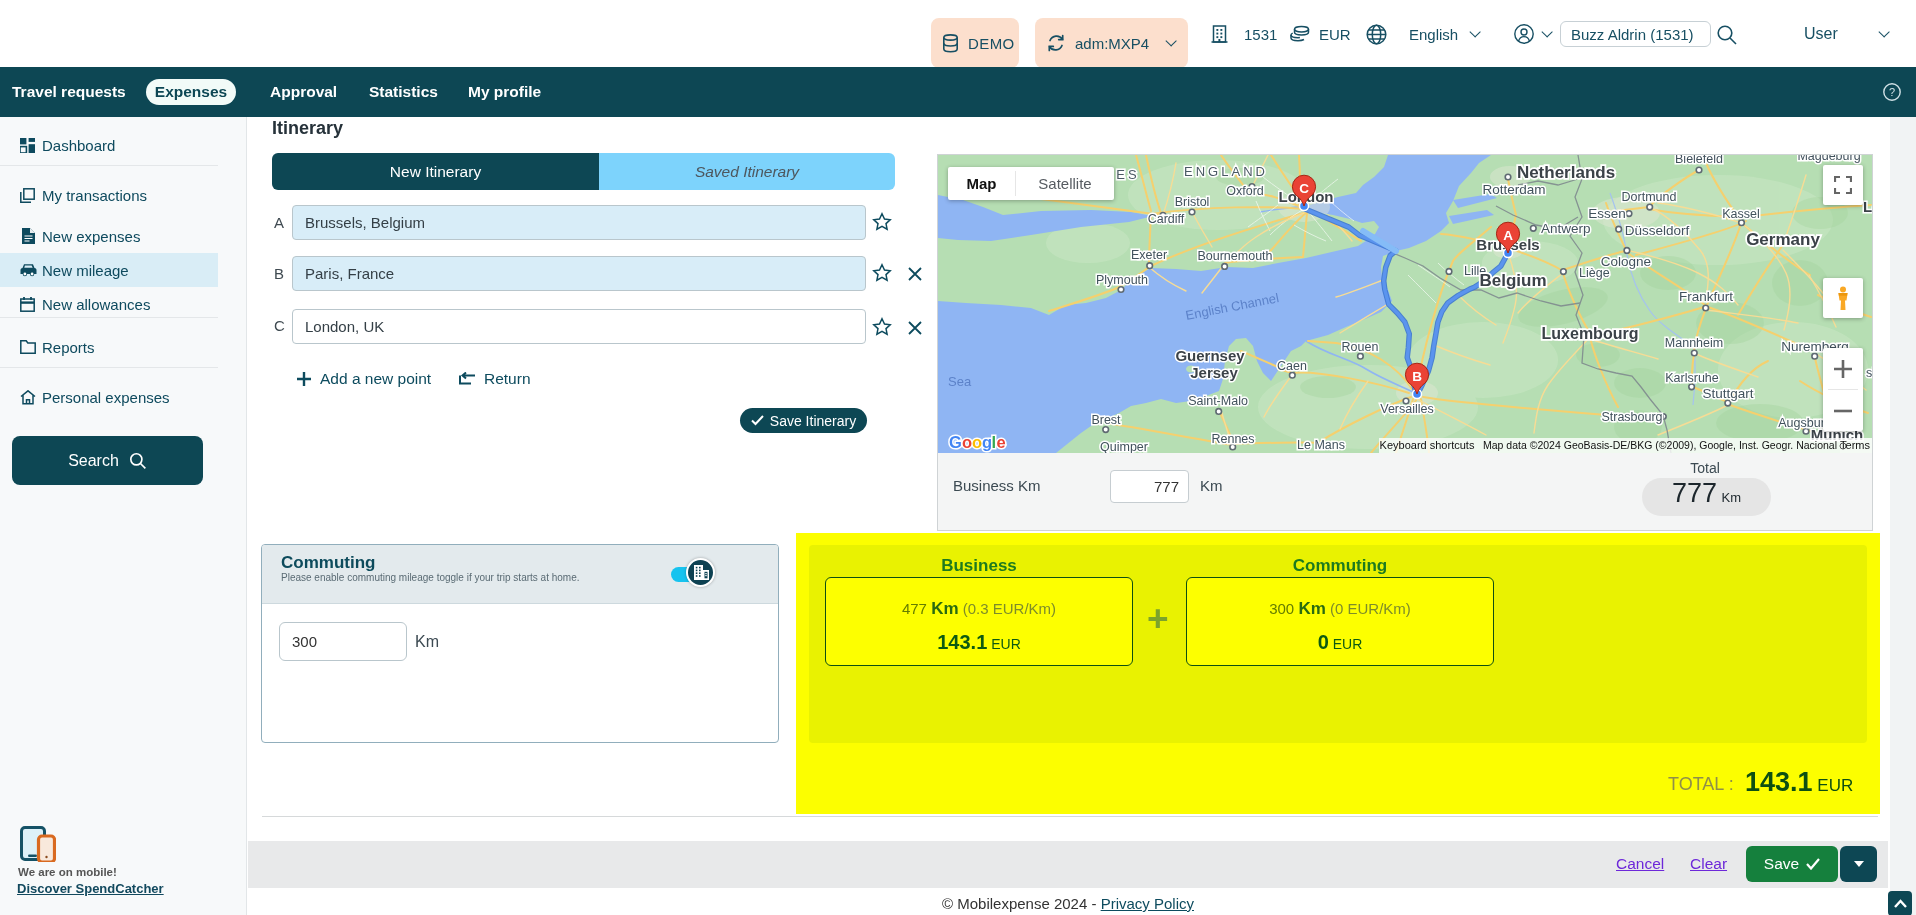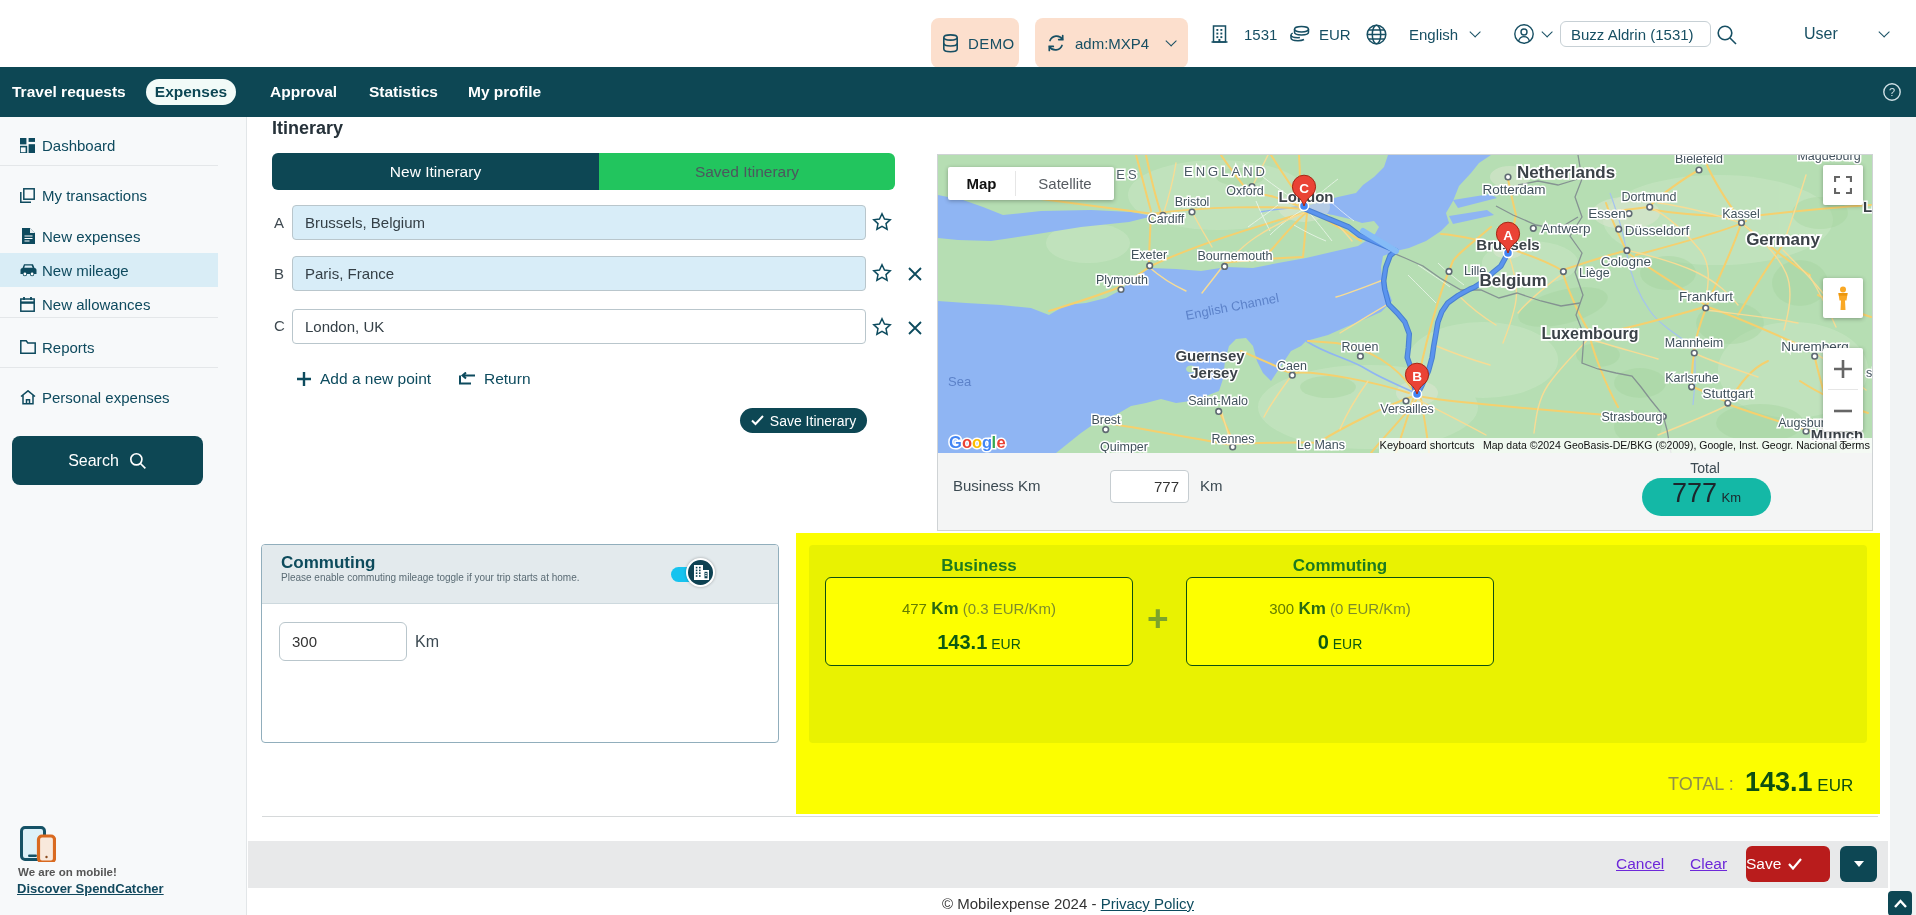--- a/index.html
+++ b/index.html
@@ -39,21 +39,21 @@
 
 #commute { position:absolute; left:261px; top:544px; width:518px; height:199px; border:1px solid #91aebc; border-radius:4px; background:#fff; }
 #commute-h { position:absolute; left:0; top:0; width:100%; height:59px; background:#e3eaed; border-bottom:1px solid #cdd9de; border-radius:3px 3px 0 0; }
 
 #ypanel { position:absolute; left:796px; top:533px; width:1084px; height:281px; background:#fcfe00; }
 #yinner { position:absolute; left:13px; top:12px; width:1058px; height:198px; background:#e9f201; border-radius:4px; }
 .ybox { position:absolute; top:32px; width:308px; height:89px; background:#fdff00; border:1px solid #0d4f12; border-radius:6px; }
 
 #actbar { position:absolute; left:248px; top:841px; width:1640px; height:47px; background:#e8e9ea; }
 .actlink { position:absolute; top:14px; font-size:15.5px; color:#6d28d9; text-decoration:underline; }
-#savebtn { position:absolute; left:1498px; top:5px; width:84px; height:36px; background:#b91c1c; border-radius:6px; color:#fff; font-size:15.5px; display:flex; align-items:center; gap:7px; }
+#savebtn { position:absolute; left:1498px; top:5px; width:92px; height:36px; background:#15803d; border-radius:6px; color:#fff; font-size:15.5px; display:flex; align-items:center; justify-content:center; gap:7px; }
 #savedd { position:absolute; left:1592px; top:5px; width:37px; height:36px; background:#0d4754; border-radius:6px; display:flex; align-items:center; justify-content:center; }
 #footer { position:absolute; left:248px; top:888px; width:1640px; height:27px; background:#fff; font-size:15px; color:#333; }
 #totop { position:absolute; left:1888px; top:891px; width:24px; height:25px; background:#0d4754; border-radius:4px; display:flex; align-items:center; justify-content:center; }
 </style>
 </head>
 <body>
 <div id="app">
 
 <div id="topbar">
   <div class="peachbtn" style="left:931px; width:88px; padding-left:11px; gap:9px;">
@@ -213,21 +213,21 @@
   <svg style="position:absolute; left:1883px; top:16px;" width="18" height="18" viewBox="0 0 18 18">
         <circle cx="9" cy="9" r="8.2" fill="none" stroke="#cfe0e5" stroke-width="1.4"></circle>
         <text x="9" y="13" text-anchor="middle" font-size="11" fill="#cfe0e5" font-family="Liberation Sans">?</text>
       </svg>
 </div>
 <div id="rightcol"></div>
 
 <div id="main"></div>
 <div id="itin-h">Itinerary</div>
 <div class="tab" style="left:272px; width:327px; background:#0d4754; color:#fff; border-radius:6px 0 0 6px;">New Itinerary</div>
-<div class="tab" style="left:599px; width:296px; background:#22c55e; color:#4d575e; border-radius:0 6px 6px 0;">Saved Itinerary</div>
+<div class="tab" style="left:599px; width:296px; background:#7dd3fc; color:#4d575e; border-radius:0 6px 6px 0;font-style:italic;">Saved Itinerary</div>
 <div class="rowlbl" style="left:274px; top:214px;">A</div>
 <div class="itfld" style="top:205px; background:#d8edf8;">Brussels, Belgium</div>
 <div class="rowlbl" style="left:274px; top:265px;">B</div>
 <div class="itfld" style="top:256px; background:#d8edf8;">Paris, France</div>
 <div class="rowlbl" style="left:274px; top:317px;">C</div>
 <div class="itfld" style="top:309px; background:#fff;">London, UK</div>
 <svg class="star" style="left:872px; top:212px;" viewBox="0 0 20 20">
       <path fill="none" stroke="#0d4b5e" stroke-width="1.5" d="M10 1.8l2.5 5.2 5.7.7-4.2 3.9 1.1 5.6L10 14.4l-5.1 2.8 1.1-5.6L1.8 7.7l5.7-.7z"></path>
     </svg>
 <svg class="star" style="left:872px; top:263px;" viewBox="0 0 20 20">
@@ -576,21 +576,21 @@
           <path stroke="#666" stroke-width="2.6" d="M1 10h18"></path>
         </svg>
   </div>
 </div>
 
 <div id="bkrow">
   <div style="position:absolute; left:16px; top:25px; font-size:15px; color:#3c4a52;">Business Km</div>
   <div style="position:absolute; left:173px; top:18px; width:79px; height:33px; background:#fff; border:1px solid #c6cdd1; border-radius:4px; font-size:15px; color:#333; text-align:right; line-height:31px; padding-right:9px;">777</div>
   <div style="position:absolute; left:263px; top:25px; font-size:15px; color:#3c4a52;">Km</div>
   <div style="position:absolute; left:733px; top:8px; width:70px; text-align:center; font-size:14px; color:#3c4a52;">Total</div>
-  <div style="position:absolute; left:705px; top:26px; width:129px; height:38px; background:#14b8a6; border-radius:19px; text-align:center;"><span style="font-size:27px; color:#1c262c;">777</span> <span style="font-size:13px; color:#1c262c;">Km</span></div>
+  <div style="position:absolute; left:705px; top:26px; width:129px; height:38px; background:#e5e5e5; border-radius:19px; text-align:center;"><span style="font-size:27px; color:#1c262c;">777</span> <span style="font-size:13px; color:#1c262c;">Km</span></div>
 </div>
 
 <div id="commute">
   <div id="commute-h">
     <div style="position:absolute; left:19px; top:8px; font-size:17px; font-weight:bold; color:#0d4b5c;">Commuting</div>
     <div style="position:absolute; left:19px; top:27px; font-size:10px; color:#5a6b74;">Please enable commuting mileage toggle if your trip starts at home.</div>
     <div style="position:absolute; left:409px; top:22px; width:31px; height:15px; background:#17c3ef; border-radius:8px;"></div>
     <div style="position:absolute; left:424px; top:13px; width:29px; height:29px; background:#0d4152; border:2px solid #fff; border-radius:50%; box-shadow:0 0 3px rgba(0,0,0,.3);">
       <svg style="margin:5px 5.5px;" width="15" height="15" viewBox="0 0 15 15">
             <g fill="#fff">

